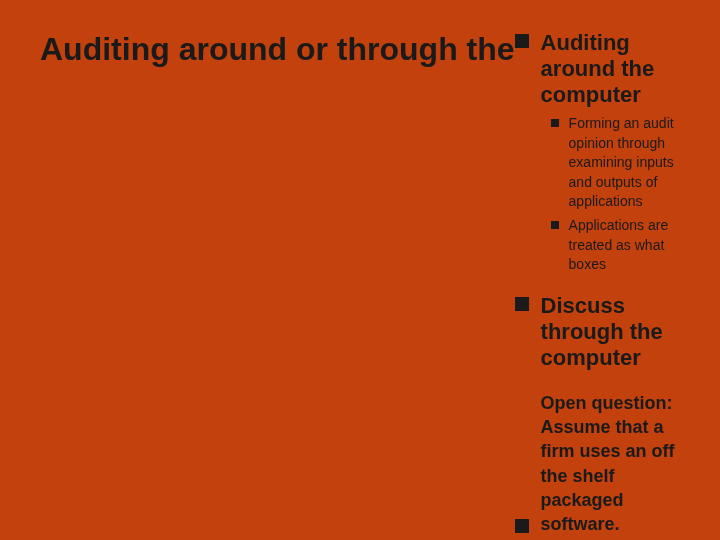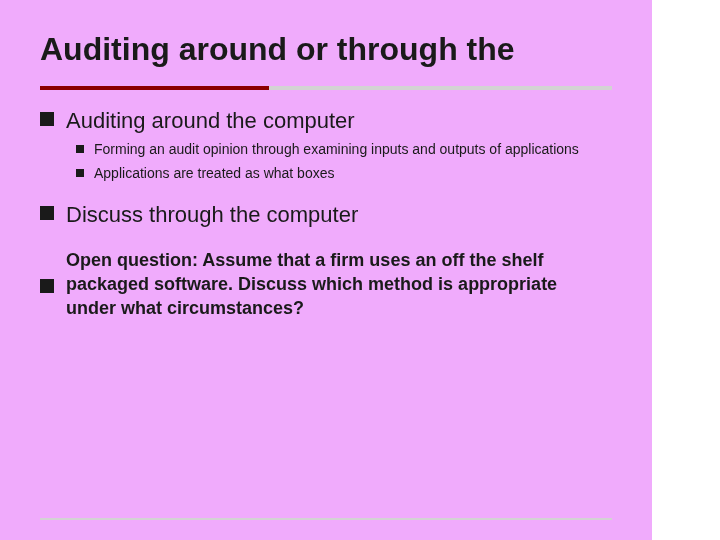--- a/index.html
+++ b/index.html
@@ -10,26 +10,26 @@
 
     body {
       width: 720px;
       height: 540px;
       background: #ffffff;
       font-family: Arial, sans-serif;
       overflow: hidden;
     }
 
     .slide {
-      width: 652px;
+      width: 720px;
       height: 540px;
-      background: #f0abfc;
+      background: #c2410c;
       padding: 30px 40px 20px 40px;
       display: flex;
-      flex-direction: column;
+      flex-direction: row;
     }
 
     .slide-title {
       font-size: 32px;
       font-weight: bold;
       color: #1a1a1a;
       line-height: 1.2;
       margin-bottom: 18px;
     }
 
@@ -59,21 +59,21 @@
       margin-top: 4px;
       flex-shrink: 0;
     }
 
     .bullet-content {
       flex: 1;
     }
 
     .bullet-heading {
       font-size: 22px;
-      font-weight: normal;
+      font-weight: bold;
       color: #1a1a1a;
       margin-bottom: 6px;
     }
 
     .sub-bullets {
       list-style: none;
       padding-left: 10px;
     }
 
     .sub-bullet {

